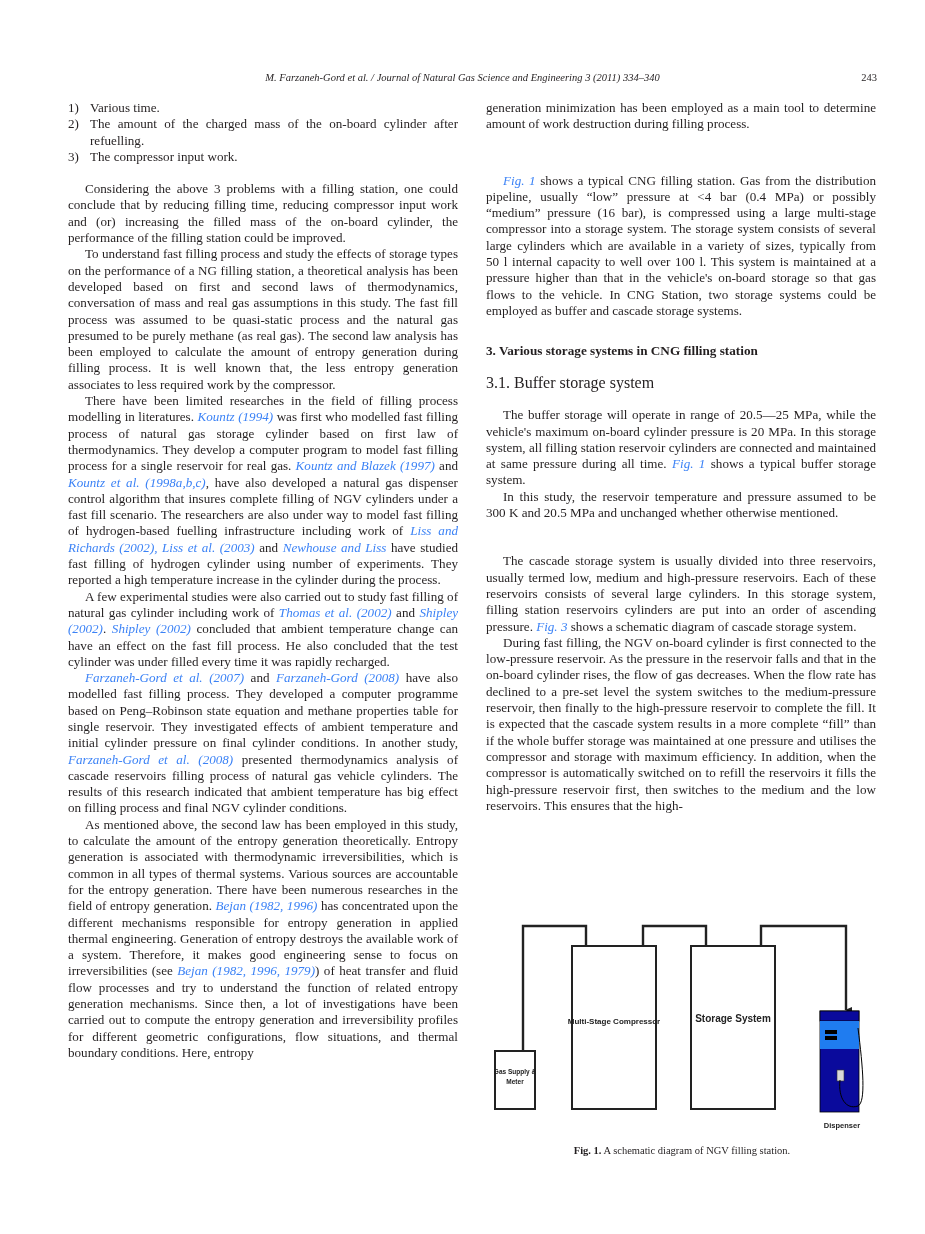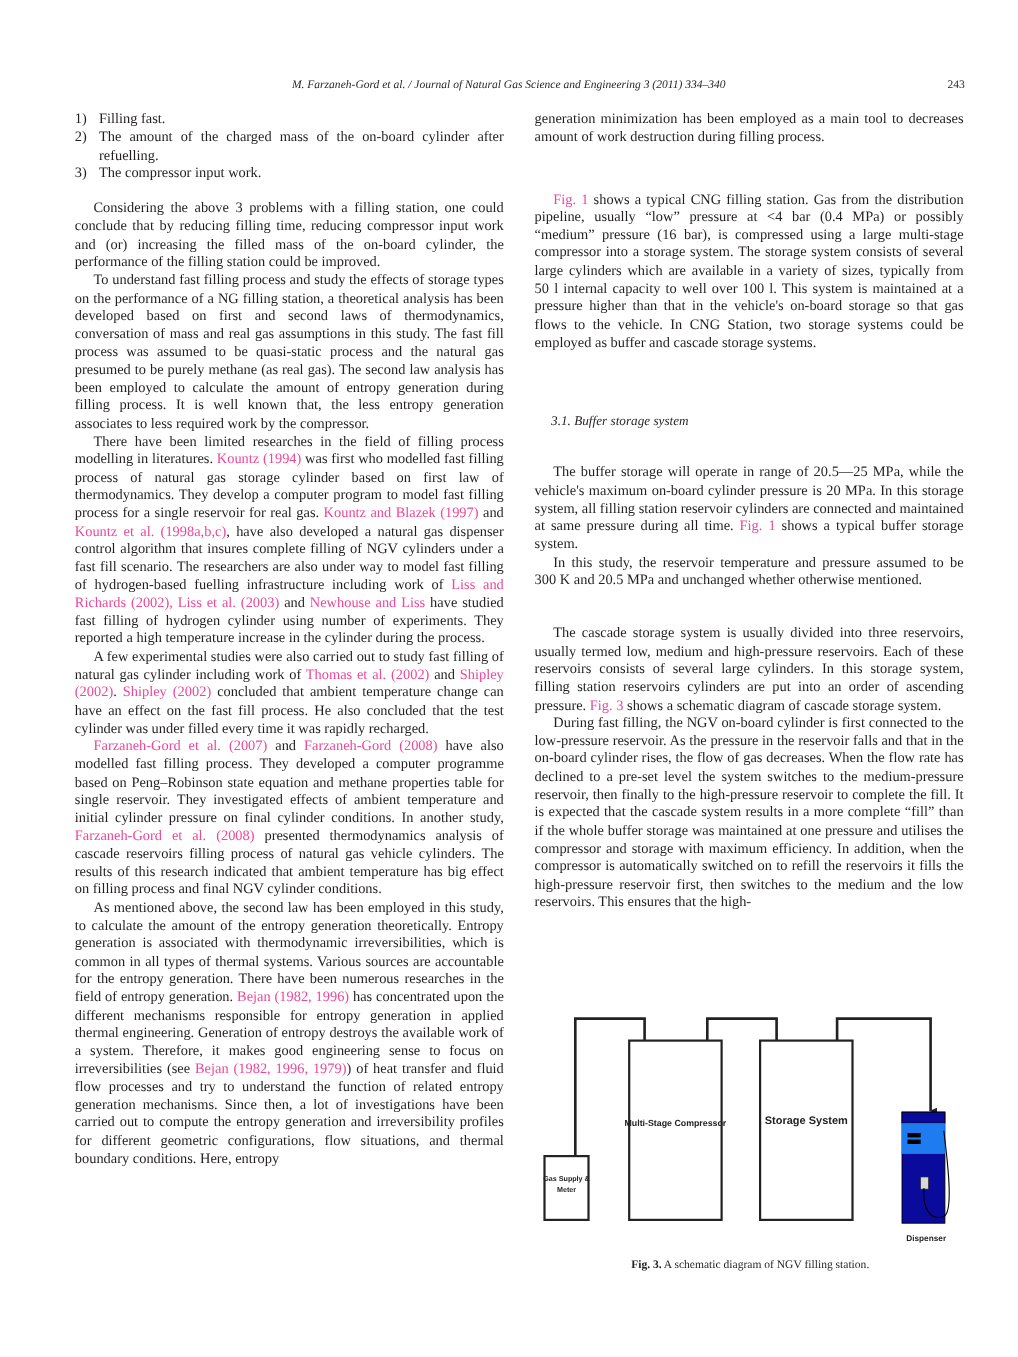--- a/index.html
+++ b/index.html
@@ -13,63 +13,64 @@
          font-size: 13.1px; line-height: 16.3px; text-align: justify; hyphens: none; }
   .col.left { left: 68px; width: 390px; }
   .col.right { left: 486px; width: 390px; }
   .col p { margin: 0; text-indent: 17px; }
   .col p.noindent { text-indent: 0; }
   .list { margin: 0 0 0 0; padding: 0; list-style: none; }
   .list li { position: relative; padding-left: 22px; text-indent: 0; }
   .list li .num { position: absolute; left: 0; }
   .gap { height: 16px; }
   .gap-sm { height: 8px; }
-  a.ref { color: #ec4899; text-decoration: none; }
+  a.ref { color: #3b82f6; text-decoration: none; font-style: italic; }
   h2.sec { font-family: "Liberation Serif", serif; font-weight: bold; font-size: 13.2px;
            margin: 0; line-height: 16px; }
-  h3.subsec { font-family: "Liberation Serif", serif; font-style: italic; font-weight: normal;
-           font-size: 12px; margin: 15px; line-height: 16px; }
+  h3.subsec { font-family: "Liberation Serif", serif; font-weight: normal;
+           font-size: 16px; margin: 0; line-height: 16px; }
   .figure { position: absolute; left: 486px; top: 918px; width: 392px; height: 245px; }
   .figure svg { position: absolute; left: 0; top: 0; }
   .caption { position: absolute; left: 486px; top: 1145px; width: 392px; text-align: center;
              font-family: "Liberation Serif", serif; font-size: 10.5px; }
   .caption b { font-weight: bold; }
   .svgtext { font-family: "Liberation Sans", sans-serif; font-weight: bold; }
 </style>
 </head>
 <body>
 
 <div class="running-head">
   <span class="journal">M. Farzaneh-Gord et al. / Journal of Natural Gas Science and Engineering 3 (2011) 334–340</span>
   <span class="pageno">243</span>
 </div>
 
 <div class="col left">
   <ul class="list">
-    <li><span class="num">1)</span><span>Filling fast.</span></li>
+    <li><span class="num">1)</span><span>Various time.</span></li>
     <li><span class="num">2)</span><span>The amount of the charged mass of the on-board cylinder after refuelling.</span></li>
     <li><span class="num">3)</span><span>The compressor input work.</span></li>
   </ul>
   <div class="gap"></div>
   <p>Considering the above 3 problems with a filling station, one could conclude that by reducing filling time, reducing compressor input work and (or) increasing the filled mass of the on-board cylinder, the performance of the filling station could be improved.</p>
   <p>To understand fast filling process and study the effects of storage types on the performance of a NG filling station, a theoretical analysis has been developed based on first and second laws of thermodynamics, conversation of mass and real gas assumptions in this study. The fast fill process was assumed to be quasi-static process and the natural gas presumed to be purely methane (as real gas). The second law analysis has been employed to calculate the amount of entropy generation during filling process. It is well known that, the less entropy generation associates to less required work by the compressor.</p>
   <p><span>There have been limited researches in the field of filling process modelling in literatures. </span><a class="ref">Kountz (1994)</a><span> was first who modelled fast filling process of natural gas storage cylinder based on first law of thermodynamics. They develop a computer program to model fast filling process for a single reservoir for real gas. </span><a class="ref">Kountz and Blazek (1997)</a><span> and </span><a class="ref">Kountz et al. (1998a,b,c)</a><span>, have also developed a natural gas dispenser control algorithm that insures complete filling of NGV cylinders under a fast fill scenario. The researchers are also under way to model fast filling of hydrogen-based fuelling infrastructure including work of </span><a class="ref">Liss and Richards (2002), Liss et al. (2003)</a><span> and </span><a class="ref">Newhouse and Liss</a><span> have studied fast filling of hydrogen cylinder using number of experiments. They reported a high temperature increase in the cylinder during the process.</span></p>
   <p><span>A few experimental studies were also carried out to study fast filling of natural gas cylinder including work of </span><a class="ref">Thomas et al. (2002)</a><span> and </span><a class="ref">Shipley (2002)</a><span>. </span><a class="ref">Shipley (2002)</a><span> concluded that ambient temperature change can have an effect on the fast fill process. He also concluded that the test cylinder was under filled every time it was rapidly recharged.</span></p>
   <p><a class="ref">Farzaneh-Gord et al. (2007)</a><span> and </span><a class="ref">Farzaneh-Gord (2008)</a><span> have also modelled fast filling process. They developed a computer programme based on Peng–Robinson state equation and methane properties table for single reservoir. They investigated effects of ambient temperature and initial cylinder pressure on final cylinder conditions. In another study, </span><a class="ref">Farzaneh-Gord et al. (2008)</a><span> presented thermodynamics analysis of cascade reservoirs filling process of natural gas vehicle cylinders. The results of this research indicated that ambient temperature has big effect on filling process and final NGV cylinder conditions.</span></p>
   <p><span>As mentioned above, the second law has been employed in this study, to calculate the amount of the entropy generation theoretically. Entropy generation is associated with thermodynamic irreversibilities, which is common in all types of thermal systems. Various sources are accountable for the entropy generation. There have been numerous researches in the field of entropy generation. </span><a class="ref">Bejan (1982, 1996)</a><span> has concentrated upon the different mechanisms responsible for entropy generation in applied thermal engineering. Generation of entropy destroys the available work of a system. Therefore, it makes good engineering sense to focus on irreversibilities (see </span><a class="ref">Bejan (1982, 1996, 1979)</a><span>) of heat transfer and fluid flow processes and try to understand the function of related entropy generation mechanisms. Since then, a lot of investigations have been carried out to compute the entropy generation and irreversibility profiles for different geometric configurations, flow situations, and thermal boundary conditions. Here, entropy</span></p>
 </div>
 
 <div class="col right">
-  <p class="noindent">generation minimization has been employed as a main tool to decreases amount of work destruction during filling process.</p>
+  <p class="noindent">generation minimization has been employed as a main tool to determine amount of work destruction during filling process.</p>
   <div class="gap"></div>
   <div class="gap-sm"></div>
   <div class="gap"></div>
   <p><a class="ref">Fig. 1</a><span> shows a typical CNG filling station. Gas from the distribution pipeline, usually “low” pressure at &lt;4&nbsp;bar (0.4&nbsp;MPa) or possibly “medium” pressure (16&nbsp;bar), is compressed using a large multi-stage compressor into a storage system. The storage system consists of several large cylinders which are available in a variety of sizes, typically from 50&nbsp;l internal capacity to well over 100&nbsp;l. This system is maintained at a pressure higher than that in the vehicle's on-board storage so that gas flows to the vehicle. In CNG Station, two storage systems could be employed as buffer and  cascade storage systems.</span></p>
   <div class="gap"></div>
   <div class="gap-sm"></div>
+  <h2 class="sec">3.  Various storage systems in CNG filling station</h2>
   <div class="gap"></div>
   <h3 class="subsec">3.1.  Buffer storage system</h3>
   <div class="gap"></div>
   <p><span>The buffer storage will operate in range of 20.5—25&nbsp;MPa, while the vehicle's maximum on-board cylinder pressure is 20&nbsp;MPa. In this storage system, all filling station reservoir cylinders are connected and maintained at same pressure during all time. </span><a class="ref">Fig. 1</a><span> shows a typical buffer storage system.</span></p>
   <p>In this study, the reservoir temperature and pressure assumed to be 300&nbsp;K and 20.5&nbsp;MPa and unchanged whether otherwise mentioned.</p>
   <div class="gap"></div>
   <div class="gap"></div>
   <p><span>The cascade storage system is usually divided into three reservoirs, usually termed low, medium and high-pressure reservoirs. Each of these reservoirs consists of several large cylinders. In this storage system, filling station reservoirs cylinders are put into an order of ascending pressure. </span><a class="ref">Fig. 3</a><span> shows a schematic diagram of cascade storage system.</span></p>
   <p>During fast filling, the NGV on-board cylinder is first connected to the low-pressure reservoir. As the pressure in the reservoir falls and that in the on-board cylinder rises, the flow of gas decreases. When the flow rate has declined to a pre-set level the system switches to the medium-pressure reservoir, then finally to the high-pressure reservoir to complete the fill. It is expected that the cascade system results in a more complete “fill” than if the whole buffer storage was maintained at one pressure and utilises the compressor and storage with maximum efficiency. In addition, when the compressor is automatically switched on to refill the reservoirs it fills the high-pressure reservoir first, then switches to the medium and the low reservoirs. This ensures that the high-</p>
 </div>
@@ -101,13 +102,13 @@
       <rect x="334" y="93" width="39" height="10" fill="#0a0a9c" stroke="#000" stroke-width="0.8"></rect>
       <rect x="334" y="103" width="39" height="28" fill="#1f7cf0"></rect>
       <rect x="339" y="112" width="12" height="4" fill="#000"></rect>
       <rect x="339" y="118" width="12" height="4" fill="#000"></rect>
       <rect x="351" y="152" width="7" height="11" fill="#d8d8d8" stroke="#333" stroke-width="0.6"></rect>
       <path d="M354,162 C352,180 360,192 372,188 C380,184 377,150 372,110" fill="none" stroke="#000" stroke-width="1"></path>
     </g>
     <text class="svgtext" x="356" y="210" font-size="7.5" text-anchor="middle" fill="#222">Dispenser</text>
   </svg>
 </div>
-<div class="caption"><b>Fig. 3.</b><span> A schematic diagram of NGV filling station.</span></div>
+<div class="caption"><b>Fig. 1.</b><span> A schematic diagram of NGV filling station.</span></div>
 
 </body></html>

